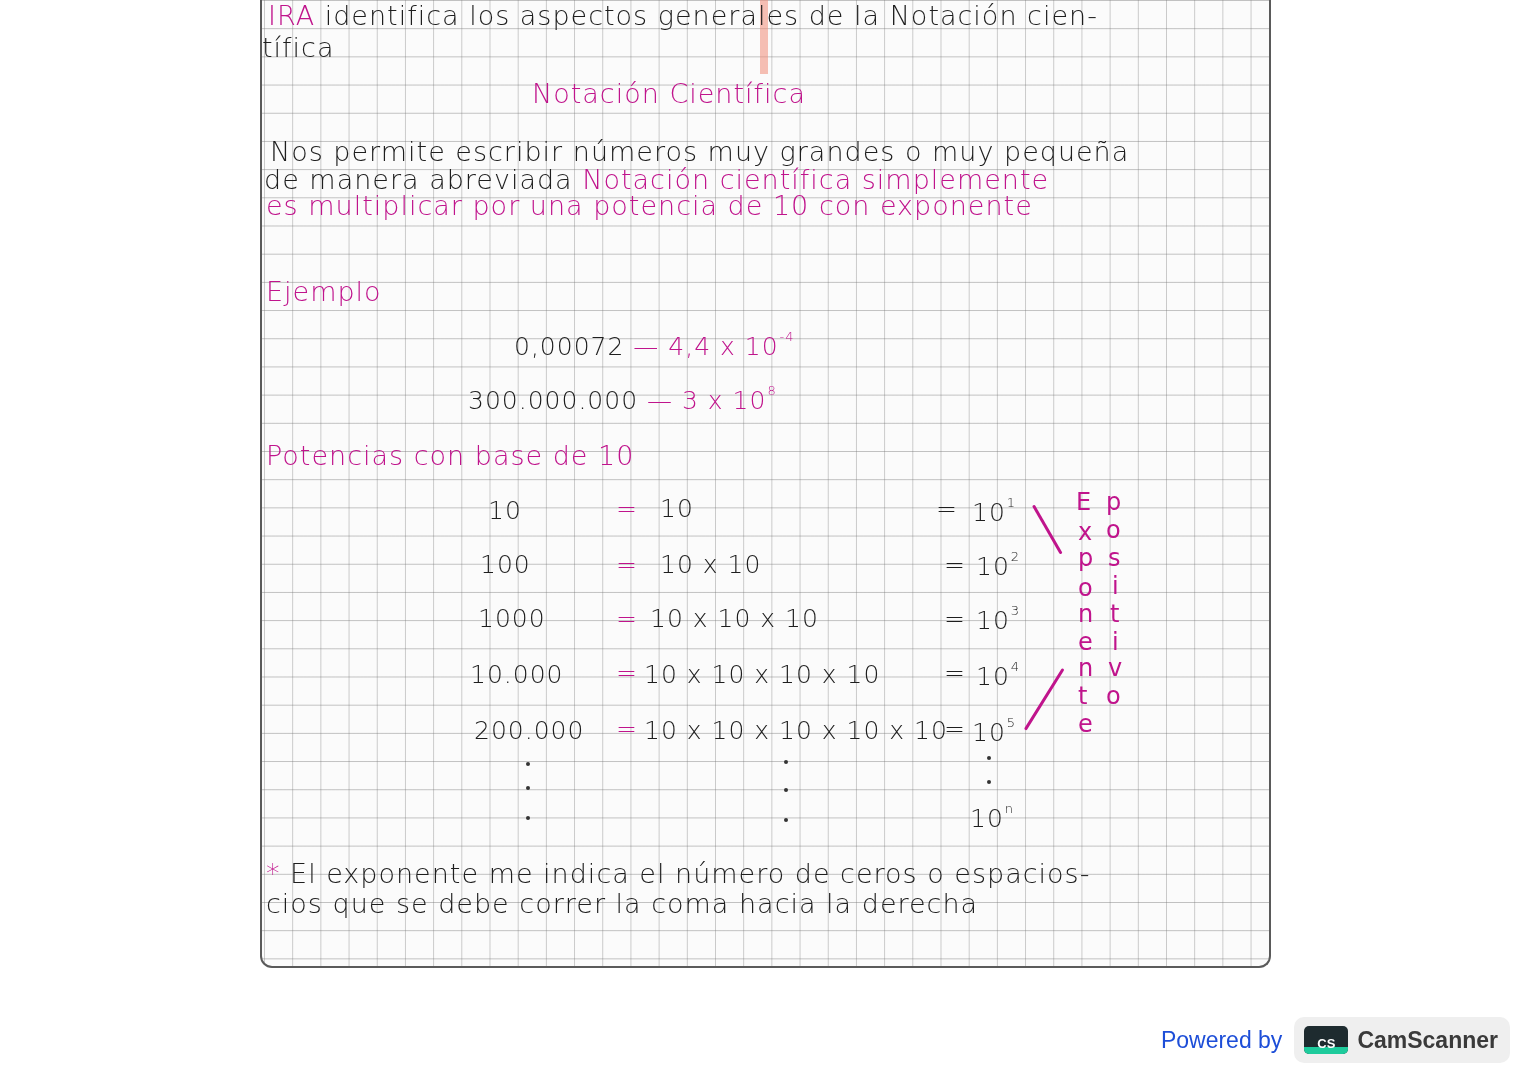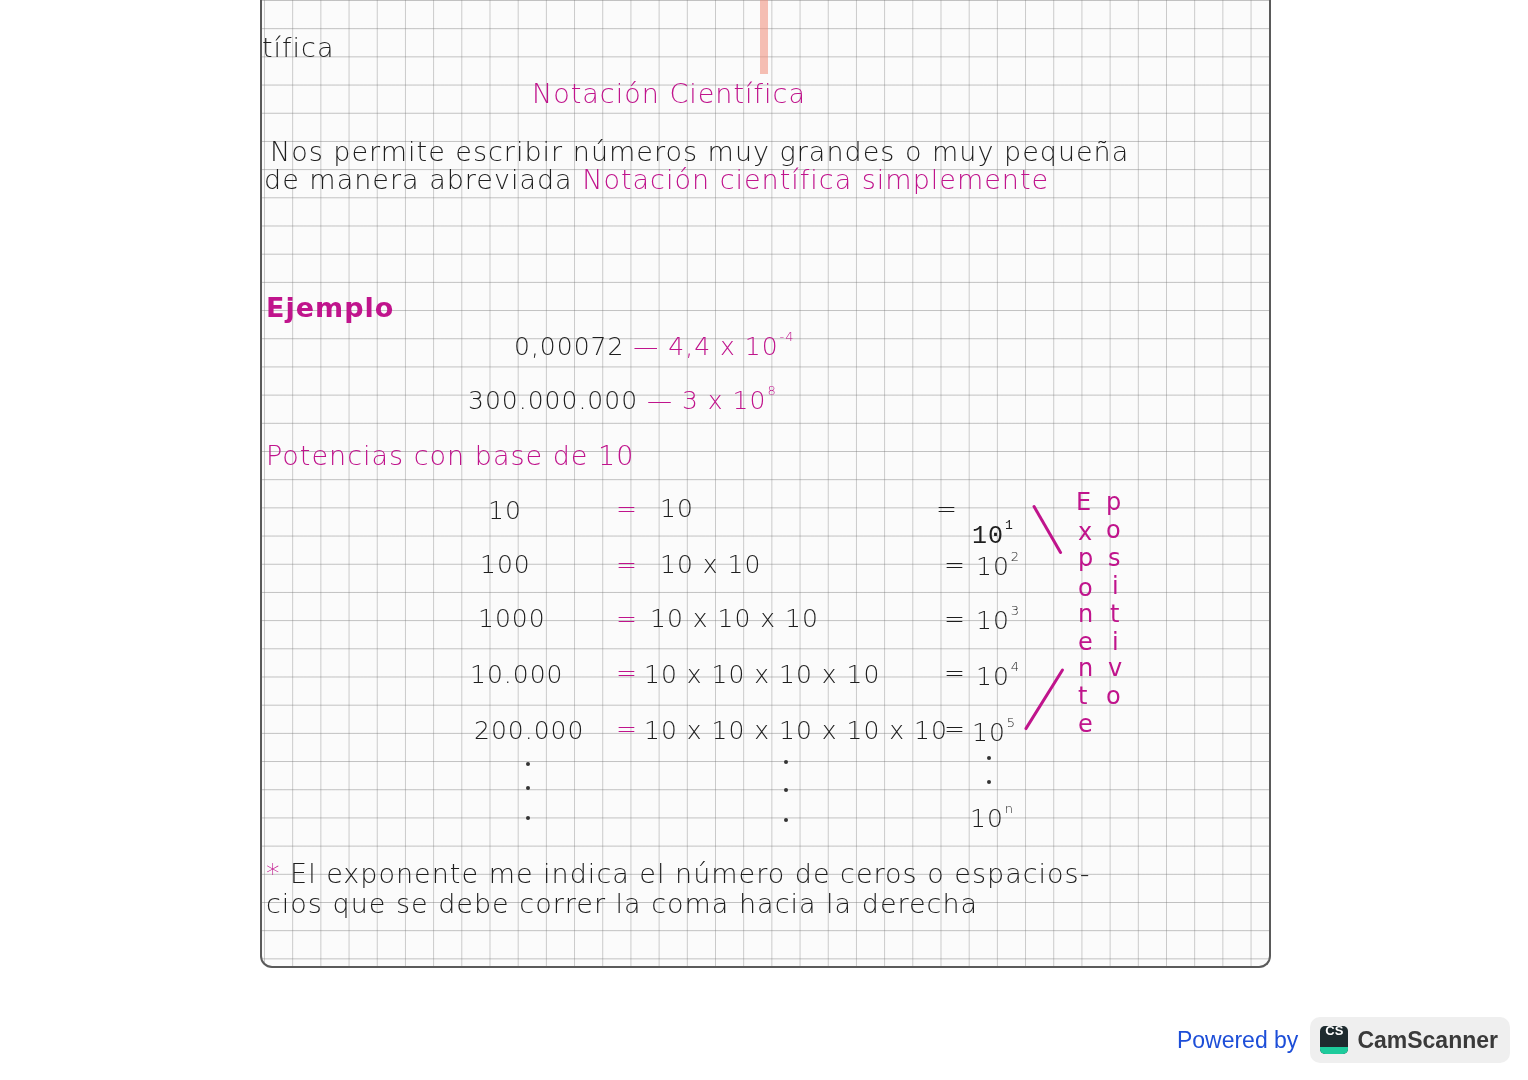--- a/index.html
+++ b/index.html
@@ -46,52 +46,57 @@
       display: flex; align-items: center; gap: 12px;
     }
     .powered {
       font-family: "Liberation Sans", sans-serif; font-size: 23px; color: #1d4ed8;
     }
     .cs-pill {
       display: flex; align-items: center; gap: 9px;
       background: #efefef; border-radius: 10px; padding: 6px 12px 6px 10px; height: 34px;
     }
     .cs-logo {
-      width: 28px; height: 28px; border-radius: 5px; background: #1e2b2f;
+      width: 44px; height: 28px; border-radius: 5px; background: #1e2b2f;
       position: relative; overflow: hidden;
-      display: flex; align-items: flex-start; justify-content: center;
+      display: flex; align-items: flex-end; justify-content: center;
     }
     .cs-logo::after {
       content: ""; position: absolute; left: 0; right: 0; bottom: 0; height: 7px; background: #1ecb9c;
     }
     .cs-logo span {
       color: #fff; font-family: "Liberation Sans", sans-serif; font-weight: bold; font-size: 13px;
       position: relative; top: -3px; z-index: 1;
     }
     .cs-name {
       font-family: "Liberation Sans", sans-serif; font-weight: bold; font-size: 23px; color: #3a3a3a;
     }
   </style>
 </head>
 <body>
 
 <div class="page">
   <div class="ghost-line"></div>
 
+  <div class="hw sz-body" style="left:6px; top:8px;">
+    <span class="pink">IRA</span>
+    <span class="black">identifica los aspectos generales de la Notación cien-</span>
+  </div>
   <div class="hw sz-body black" style="left:0px; top:40px;">tífica</div>
 
   <div class="hw sz-body black" style="left:8px; top:144px;">Nos permite escribir números muy grandes o muy pequeña</div>
 
   <div class="hw sz-title pink" style="left:270px; top:86px;">Notación Científica</div>
   <div class="hw sz-body" style="left:2px; top:172px;">
     <span class="black">de manera abreviada</span>
     <span class="pink">Notación científica simplemente</span>
   </div>
+  <div class="hw sz-body pink" style="left:4px; top:198px;">es multiplicar por una potencia de 10 con exponente</div>
 
-  <div class="hw sz-body pink" style="left:4px; top:300px;font-weight:bold;">Ejemplo</div>
+  <div class="hw sz-body pink" style="left:4px; top:284px;">Ejemplo</div>
 
   <div class="hw sz-eq" style="left:252px; top:336px;">
     <span class="black">0,00072</span>
     <span class="pink">—</span>
     <span class="pink">4,4</span>
     <span class="pink">x</span>
     <span class="pink">10</span><span class="pink sup">-4</span>
   </div>
   <div class="hw sz-eq" style="left:206px; top:390px;">
     <span class="black">300.000.000</span>
@@ -101,21 +106,21 @@
     <span class="pink">10</span><span class="pink sup">8</span>
   </div>
 
   <div class="hw sz-body pink" style="left:4px; top:448px;">Potencias con base de 10</div>
 
   <div>
     <div class="hw sz-eq black" style="left:226px; top:504px;">10</div>
     <div class="hw sz-eq pink" style="left:354px; top:502px;">=</div>
     <div class="hw sz-eq black" style="left:398px; top:502px;">10</div>
     <div class="hw sz-eq black" style="left:674px; top:502px;">=</div>
-    <div class="hw sz-eq black" style="left:710px; top:525px;font-family:Liberation Mono, monospace;"><span>10</span><span class="sup">1</span></div>
+    <div class="hw sz-eq black" style="left:710px; top:502px;"><span>10</span><span class="sup">1</span></div>
 
     <div class="hw sz-eq black" style="left:218px; top:558px;">100</div>
     <div class="hw sz-eq pink" style="left:354px; top:558px;">=</div>
     <div class="hw sz-eq black" style="left:398px; top:558px;">10 x 10</div>
     <div class="hw sz-eq black" style="left:682px; top:558px;">=</div>
     <div class="hw sz-eq black" style="left:714px; top:556px;"><span>10</span><span class="sup">2</span></div>
 
     <div class="hw sz-eq black" style="left:216px; top:612px;">1000</div>
     <div class="hw sz-eq pink" style="left:354px; top:612px;">=</div>
     <div class="hw sz-eq black" style="left:388px; top:612px;">10 x 10 x 10</div>

